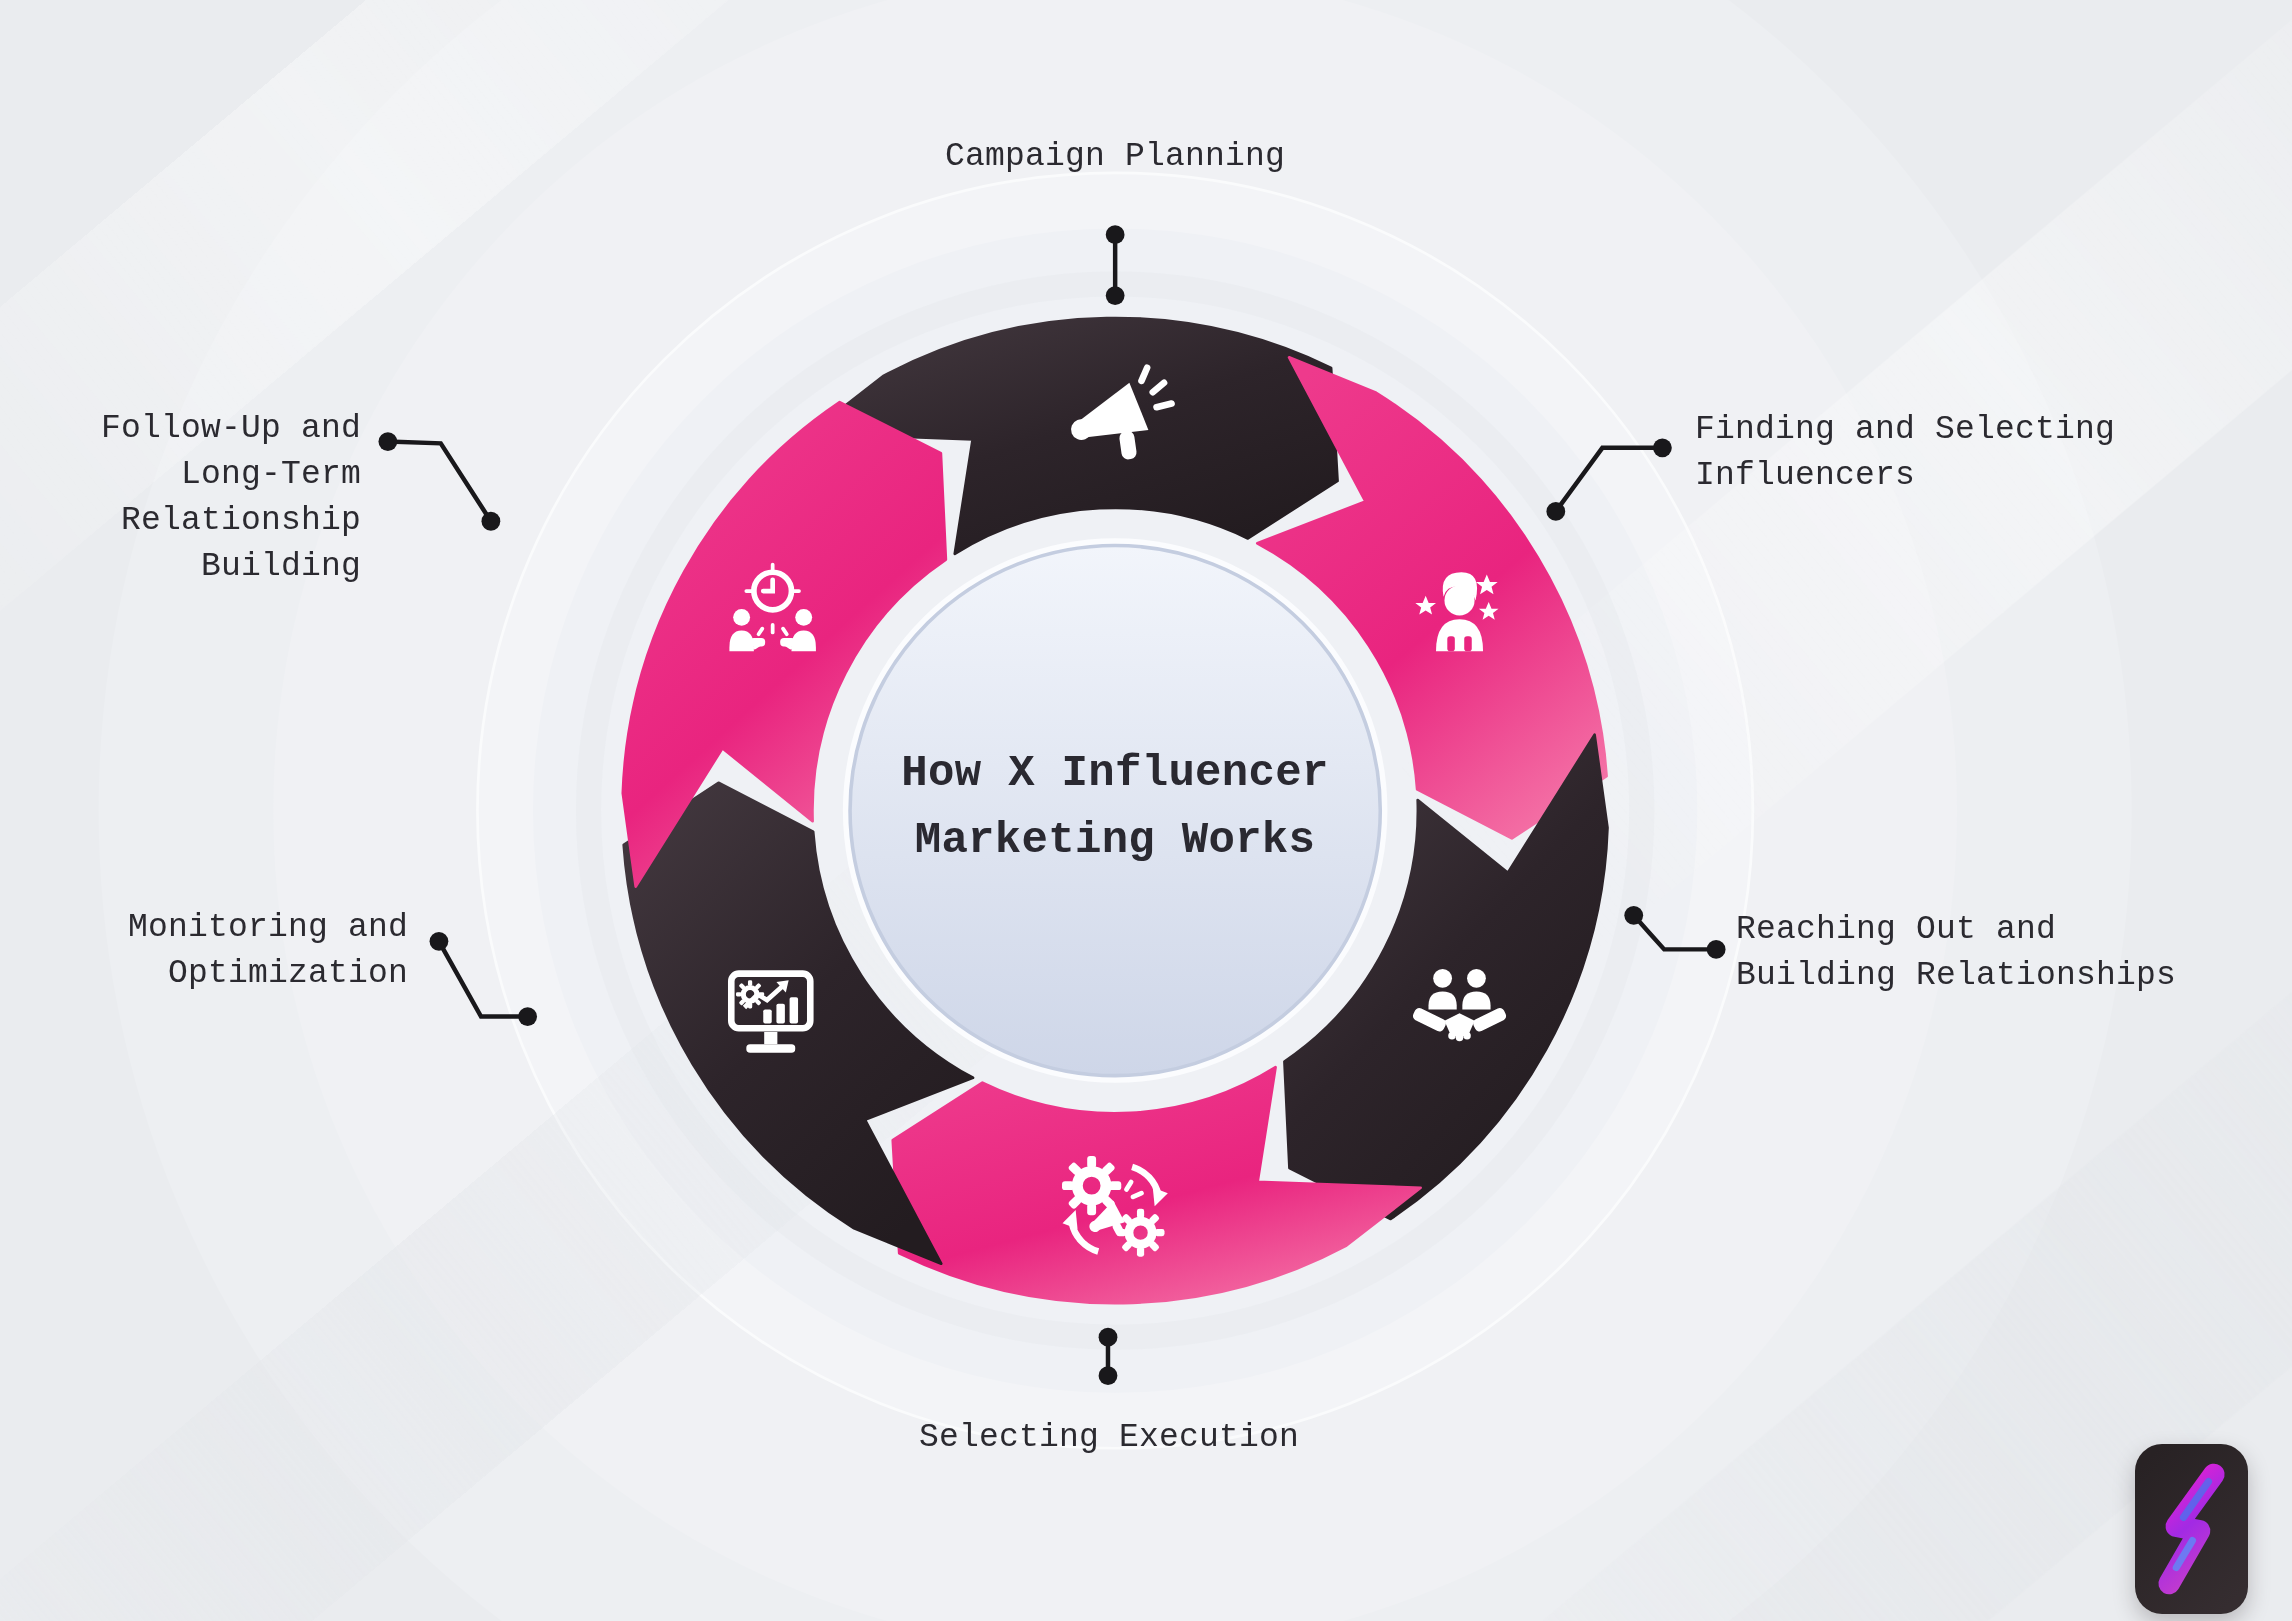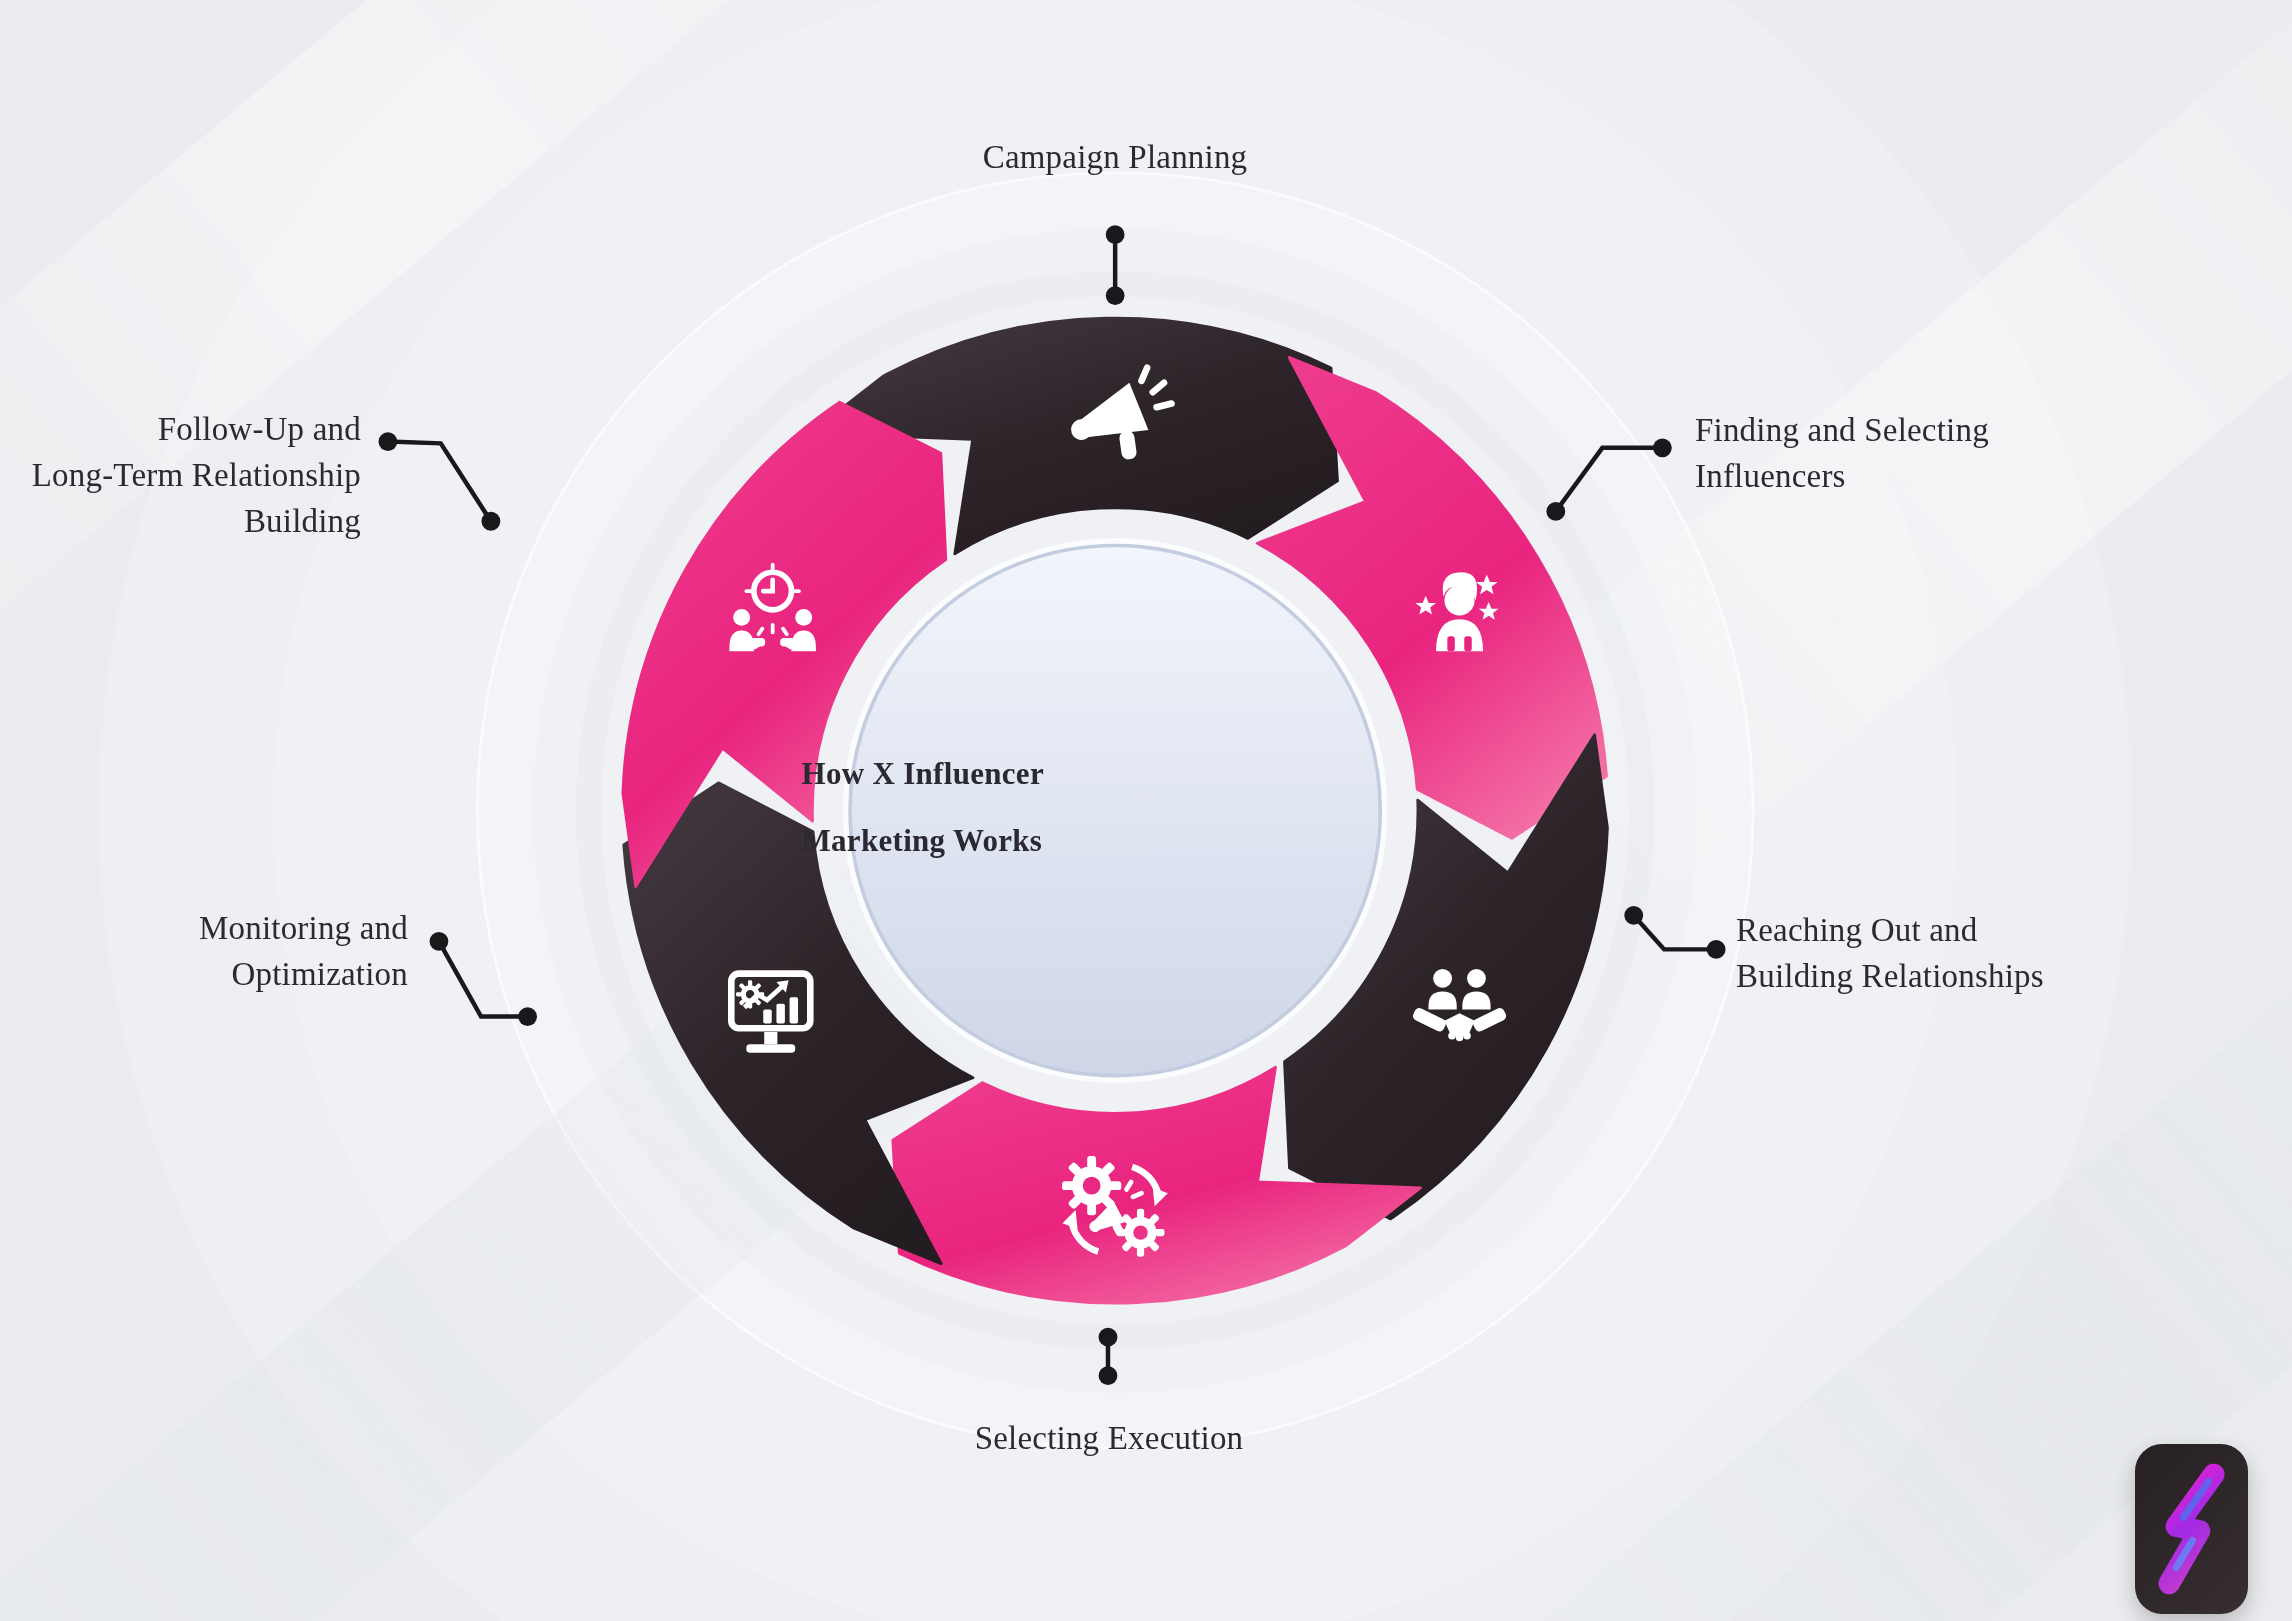--- a/index.html
+++ b/index.html
@@ -1,26 +1,26 @@
 <!DOCTYPE html>
 <html style="font-size:14.3px"><head>
 <meta charset="utf-8">
 <style>
   html,body{margin:0;padding:0;background:#dfe1e5;}
   .stage{position:relative;width:2293px;height:1622px;overflow:hidden;
-         background:#eaecef;font-family:Liberation Serif, serif;}
+         background:#eaecef;font-family:Liberation Mono, monospace;}
   svg.scene{position:absolute;left:0;top:0;width:2293px;height:1622px;display:block;}
   .connector path{stroke:#19181b;stroke-width:5px;fill:none;}
   .connector circle{fill:#19181b;}
   .label{position:absolute;color:#2b2a30;font-size:33px;line-height:46px;
          white-space:pre-line;letter-spacing:0.2px;}
   .label--center{transform:translateX(-50%);text-align:center;}
   .label--right{text-align:right;}
   .title{position:absolute;left:1115px;top:740px;transform:translateX(-50%);
-         width:627px;text-align:left;color:#2a2931;font-size:31px;font-weight:bold;
+         width:627px;text-align:center;color:#2a2931;font-size:44px;font-weight:bold;
          line-height:67px;white-space:pre-line;letter-spacing:0.3px;}
   .logo{position:absolute;left:2135px;top:1444px;width:113px;height:170px;
         border-radius:27px;background:linear-gradient(135deg,#282224 10%,#352d30 90%);
         box-shadow:0 9px 21.5px rgba(40,30,35,.25);}
   .logo svg{position:absolute;inset:0;width:100%;height:100%;}
 </style>
 </head>
 <body>
 
 <div class="stage">

